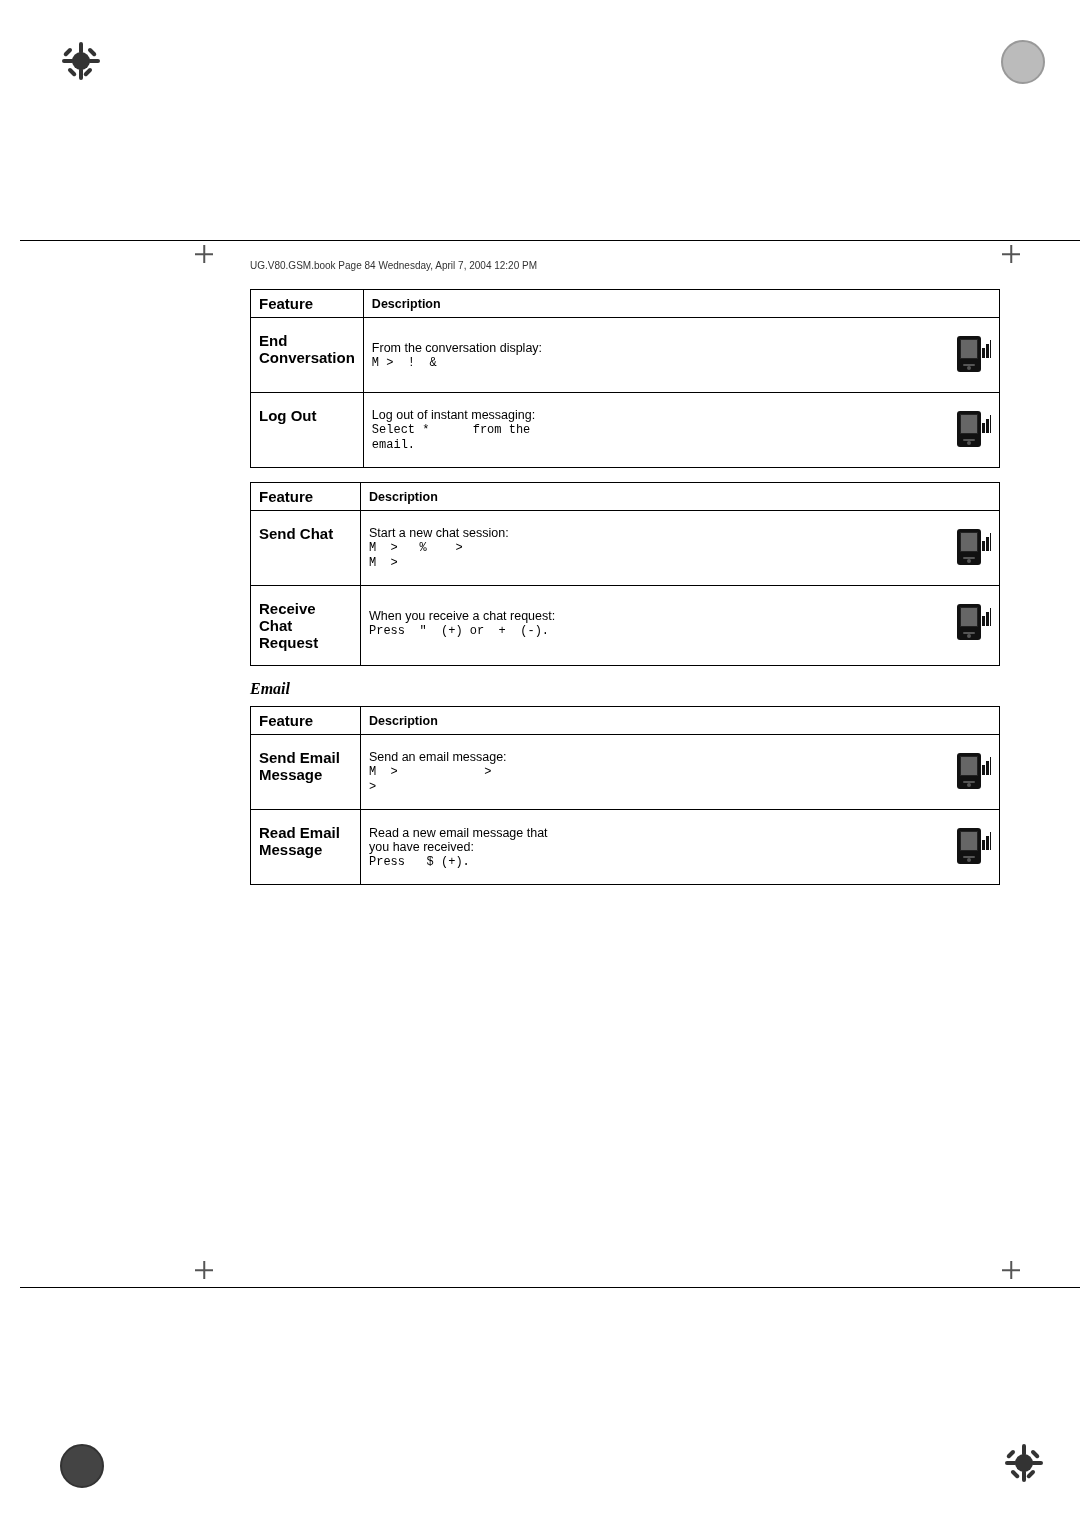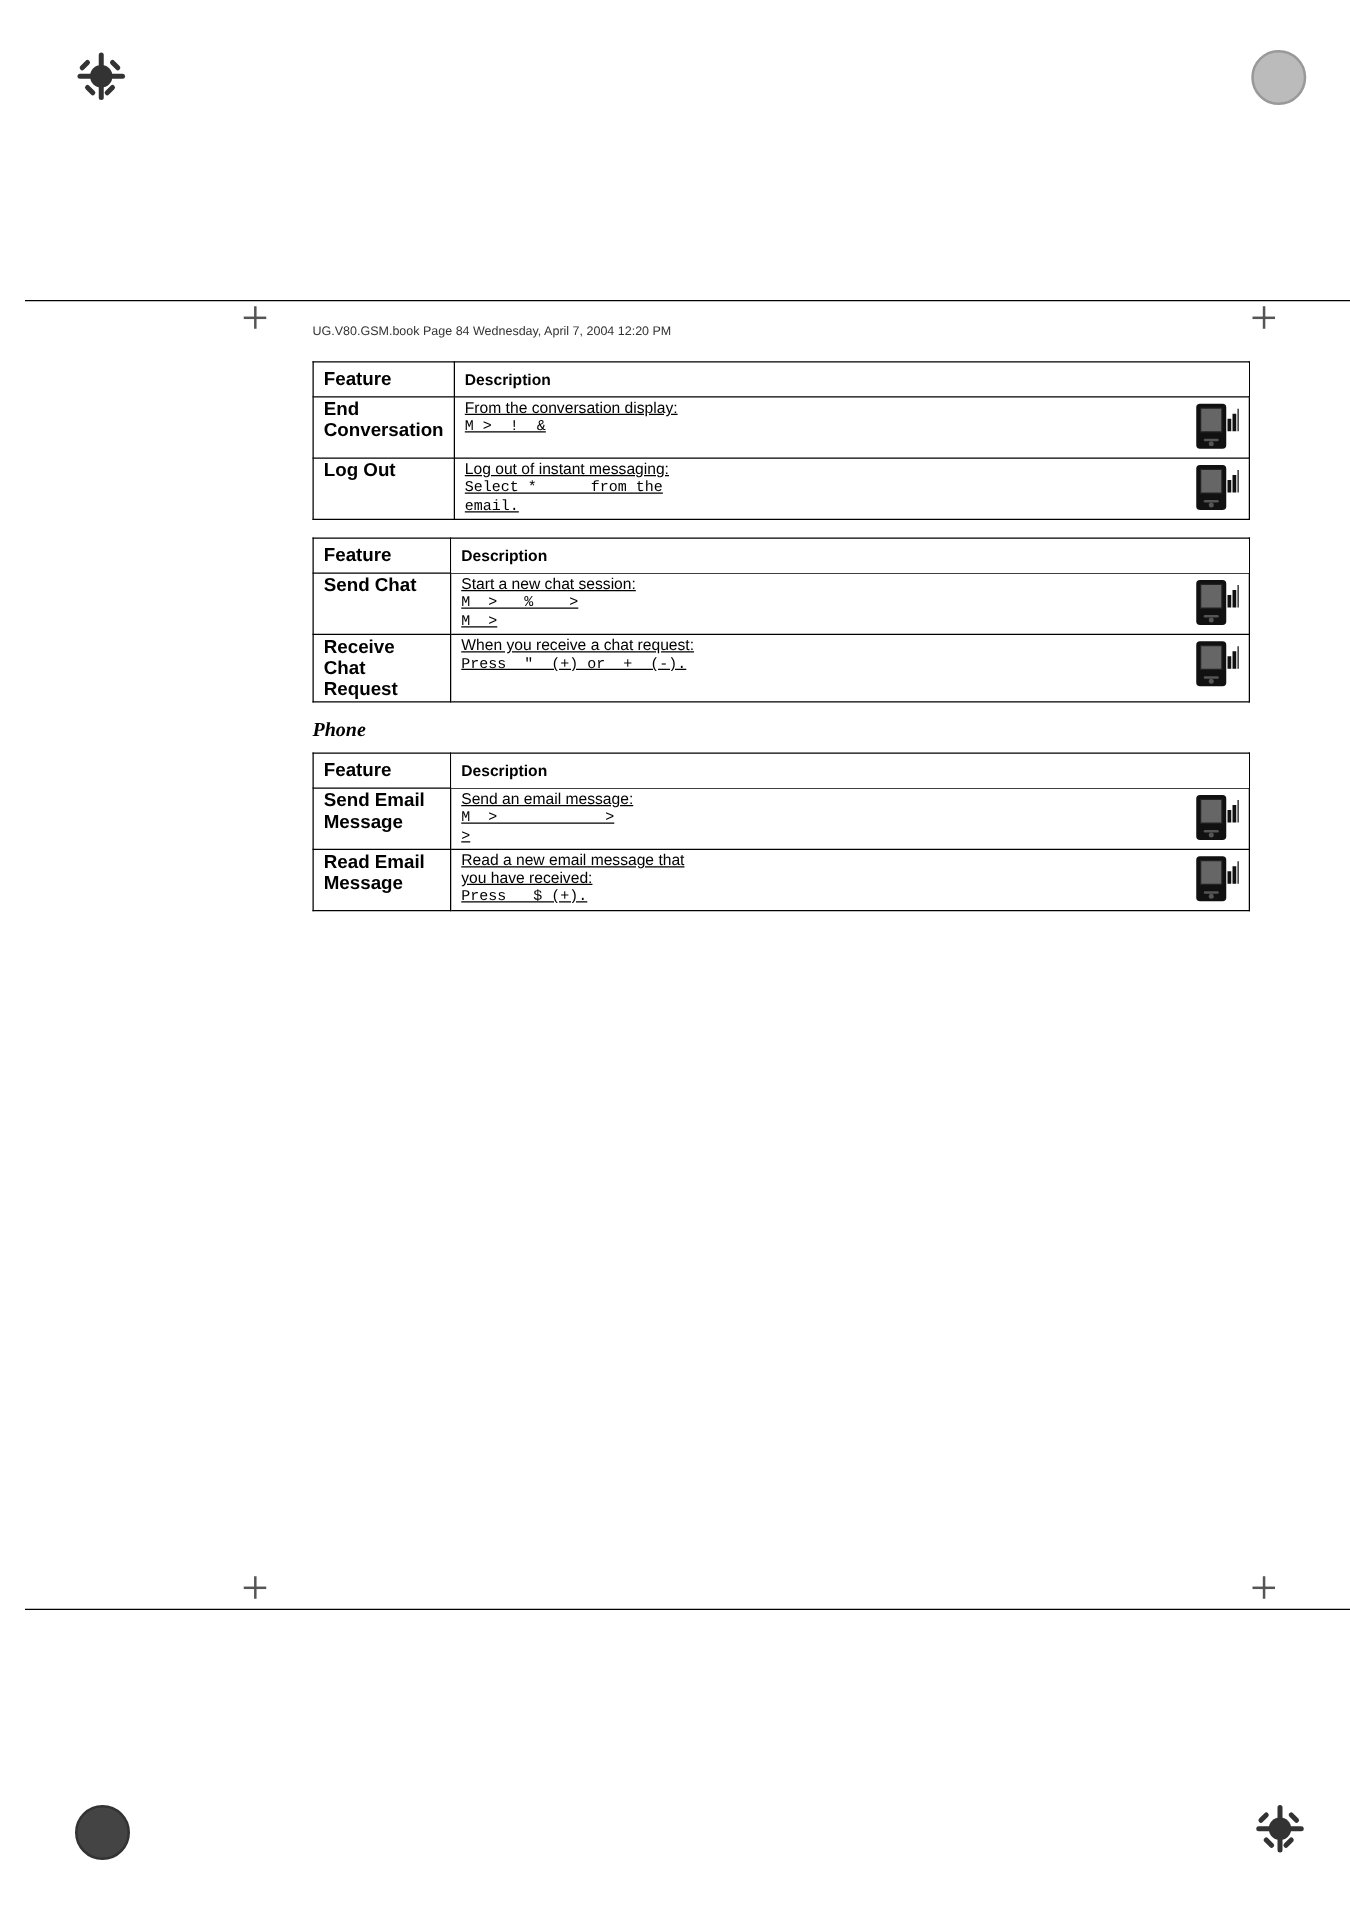--- a/index.html
+++ b/index.html
@@ -81,42 +81,41 @@
       padding: 5px 8px;
       background: #fff;
       font-weight: bold;
       font-family: Arial, sans-serif;
       font-size: 12.5px;
       text-align: left;
     }
 
     .feature-table td {
       border: 1.5px solid #000;
-      padding: 1px 8px;
+      padding: 14px 8px;
       vertical-align: top;
     }
 
     .feature-table .feature-col {
       width: 110px;
       font-weight: bold;
       font-family: Arial, sans-serif;
       font-size: 15px;
     }
 
     .feature-table .desc-col {
       font-family: Arial, sans-serif;
       font-size: 12.5px;
       position: relative;
     }
 
     .desc-with-icon {
       display: flex;
       justify-content: space-between;
-      align-items: flex-start;
-      text-decoration: underline;
+      align-items: center;
     }
 
     .desc-text {
       flex: 1;
     }
 
     .phone-svg {
       width: 38px;
       height: 44px;
       flex-shrink: 0;
@@ -361,21 +360,21 @@
                 <rect x="29" y="14" width="3" height="10" fill="#111"></rect>
                 <rect x="33" y="10" width="3" height="14" fill="#111"></rect>
                 <rect x="37" y="6" width="3" height="18" fill="#111"></rect>
               </svg>
             </div>
           </td>
         </tr>
       </tbody>
     </table>
 
-    <div class="section-heading">Phone</div>
+    <div class="section-heading">Email</div>
 
     <table class="feature-table">
       <thead>
         <tr>
           <th class="feature-col">Feature</th>
           <th class="desc-col">Description</th>
         </tr>
       </thead>
       <tbody>
         <tr>

